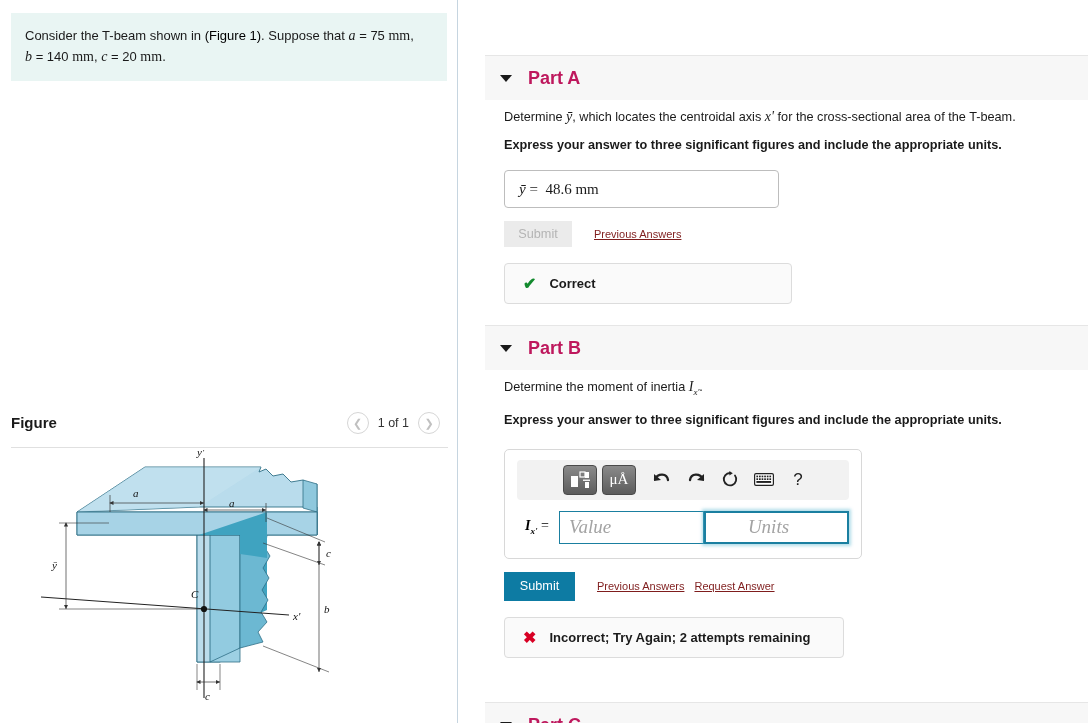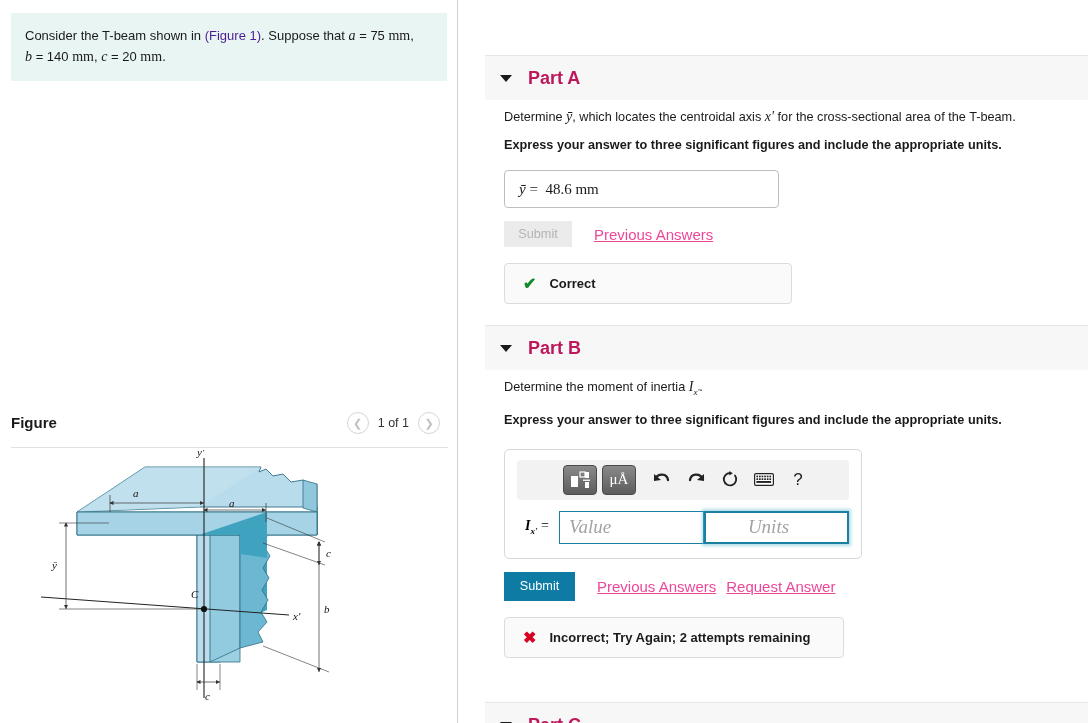--- a/index.html
+++ b/index.html
@@ -19,21 +19,21 @@
     border-right: 1px solid #c6d5e0;
   }
   .question-box {
     position: absolute; left: 11px; top: 13px; width: 436px;
     background: #e9f5f3;
     padding: 12px 14px 14px 14px;
   }
   .question-text {
     font-size: 13px; color: #1a1a1a; line-height: 21px;
   }
-  .q-link { color: #4c1d95; text-decoration: none; }
+  .q-link { color: #000000; text-decoration: none; }
   .mi { font-family: "Liberation Serif", serif; font-style: italic; font-size: 14px; }
   .mu { font-family: "Liberation Serif", serif; font-style: normal; font-size: 14px; }
 
   .figure-header {
     position: absolute; left: 11px; top: 410px; width: 437px; height: 34px;
   }
   .figure-title {
     position: absolute; left: 0; top: 4px;
     font-size: 15px; font-weight: bold; color: #1a1a1a;
   }
@@ -101,21 +101,21 @@
     width: 68px; height: 26px; background: #ebebeb; border: none;
     color: #b4b4b4; font-size: 12.7px; font-family: inherit;
     display:flex; align-items:center; justify-content:center;
   }
   .btn-submit {
     width: 71px; height: 29px; background: #0d7ba3; border: none;
     color: #fff; font-size: 12.7px; font-family: inherit;
     display:flex; align-items:center; justify-content:center;
   }
   .link {
-    color: #ec4899; font-size: 15px; text-decoration: underline;
+    color: #7f1d1d; font-size: 11px; text-decoration: underline;
     cursor: pointer;
   }
 
   .feedback {
     margin-top: 16px; height: 41px;
     border: 1px solid #dcdcdc; border-radius: 4px; background: #fafafa;
     display: flex; align-items: center; padding-left: 18px; gap: 13px;
   }
   .feedback.correct { width: 288px; }
   .feedback.incorrect { width: 340px; }

